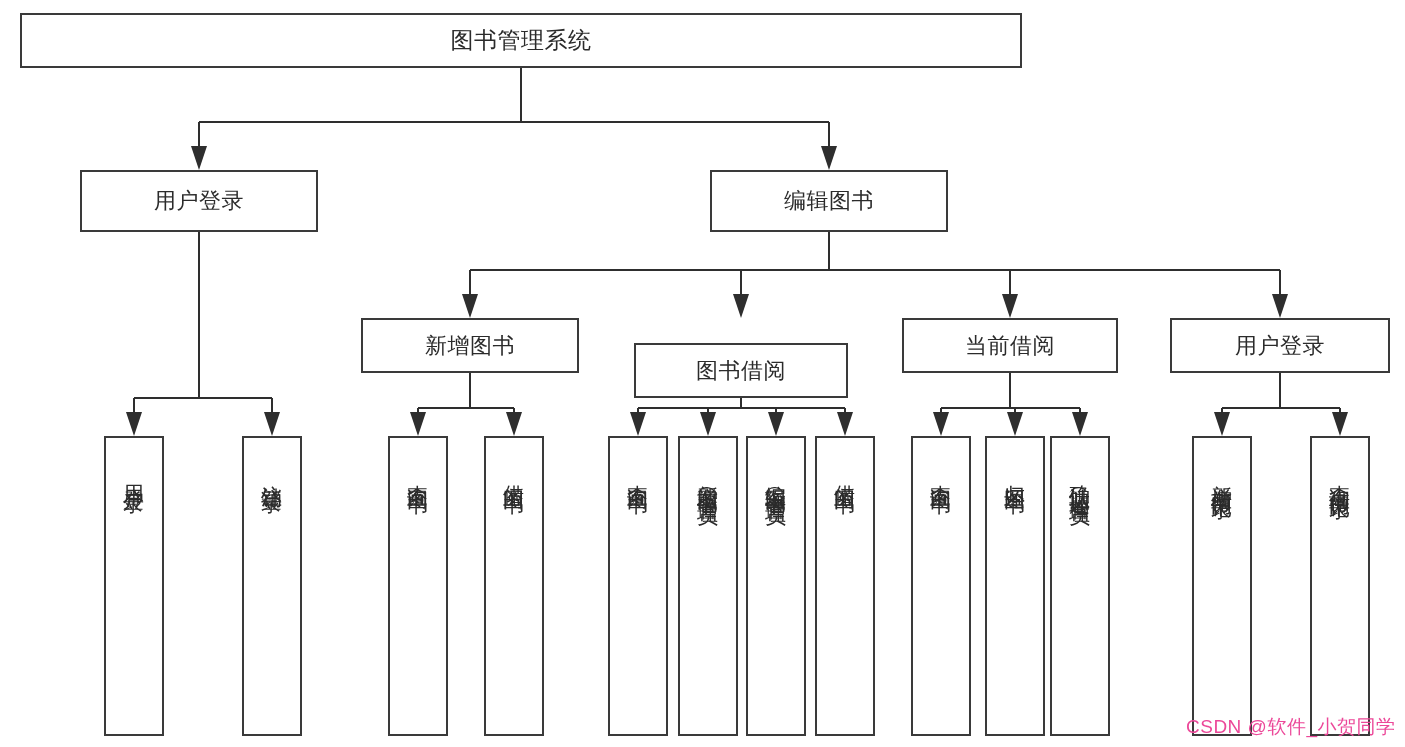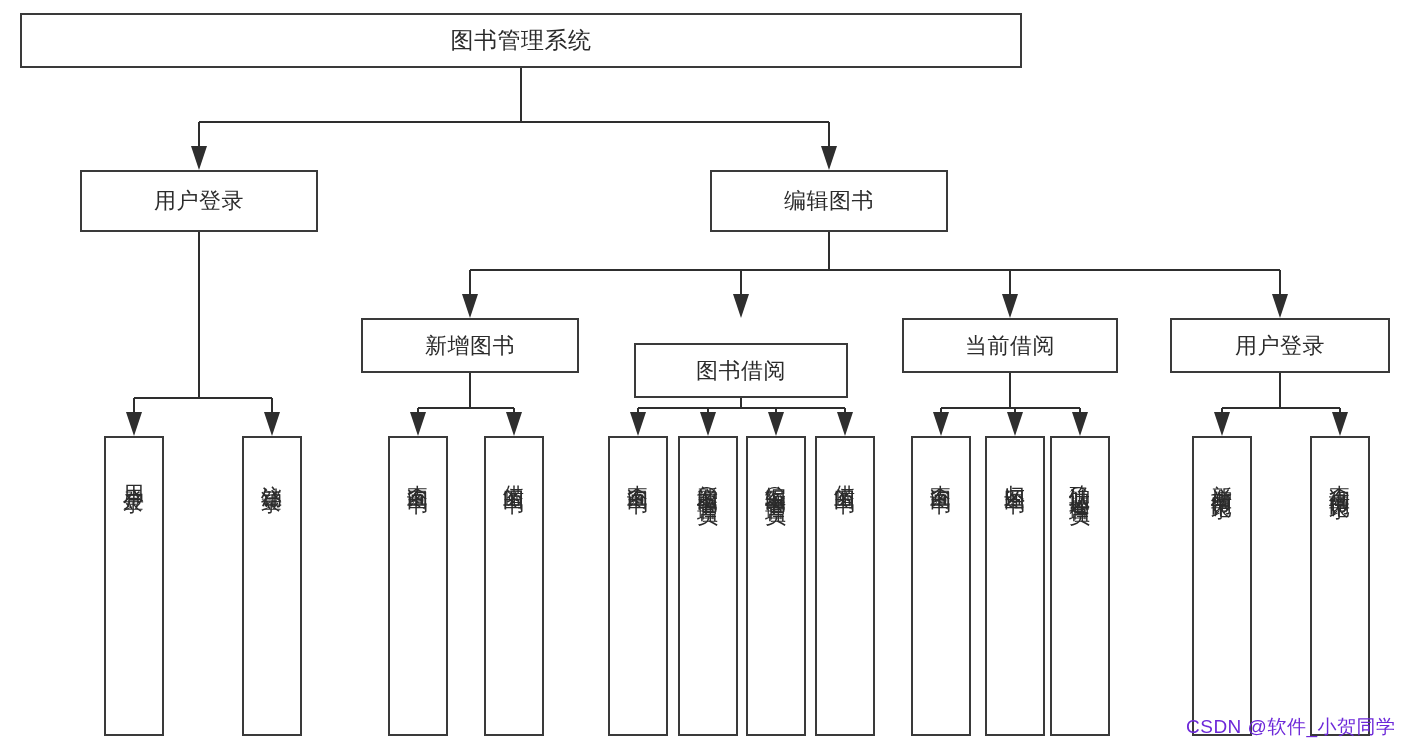--- a/index.html
+++ b/index.html
@@ -55,21 +55,21 @@
     text-orientation: upright;
     letter-spacing: 3px;
     line-height: 1;
     white-space: nowrap;
   }
   .watermark {
     position: absolute;
     left: 1186px;
     top: 714px;
     font-size: 19px;
-    color: #6d28d9;
+    color: #ec4899;
     white-space: nowrap;
     letter-spacing: 0.5px;
   }
 </style>
 </head>
 <body>
 
 <div id="canvas">
 
   <svg id="wires" viewBox="0 0 1405 747">

